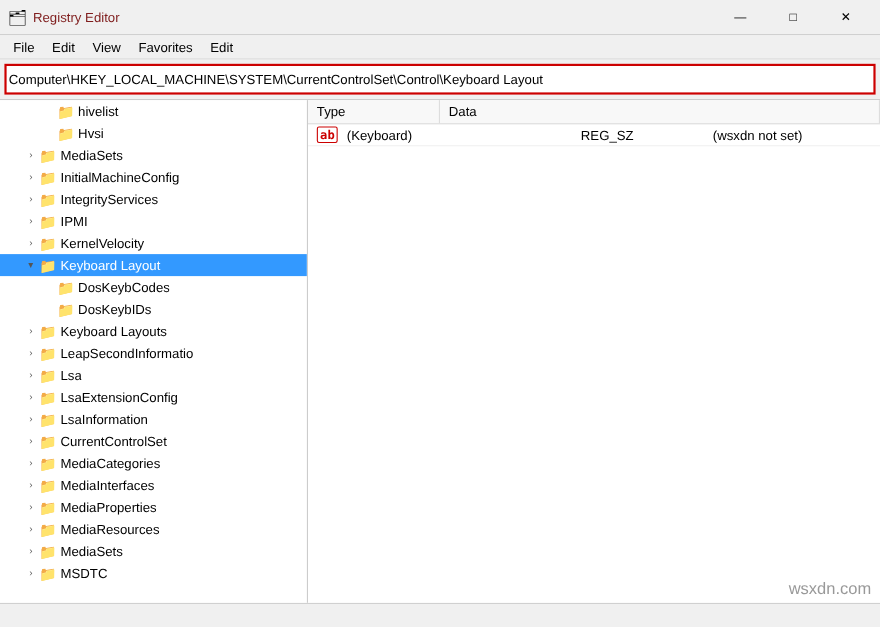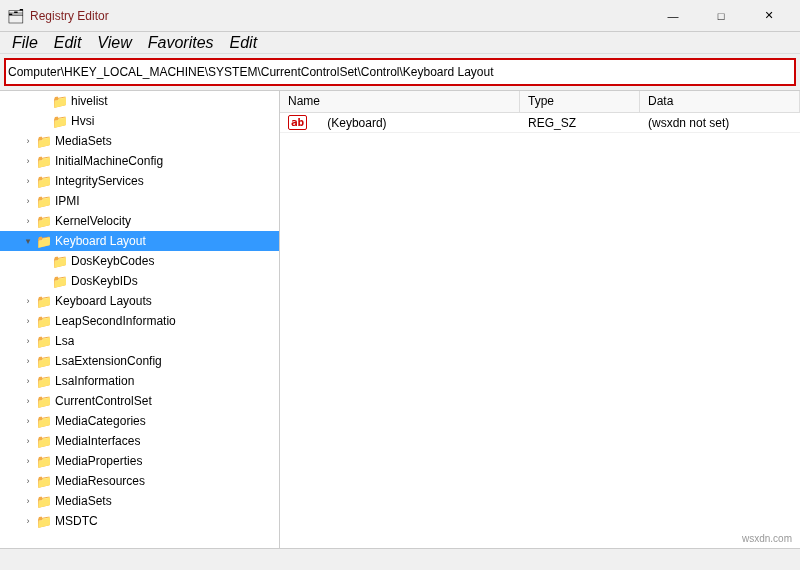--- a/index.html
+++ b/index.html
@@ -56,22 +56,21 @@
       background: #f0f0f0;
       height: 22px;
       display: flex;
       align-items: center;
       padding: 0 4px;
       border-bottom: 1px solid #ddd;
     }
     .menu-item {
       padding: 2px 8px;
       cursor: pointer;
-      font-size: 16px;
-      font-style: italic;
+      font-size: 12px;
     }
 
     
     .address-bar {
       background: #fff;
       height: 28px;
       display: flex;
       align-items: center;
       padding: 0 2px;
       border: 2px solid #cc0000;
@@ -175,21 +174,21 @@
     }
     .detail-cell {
       padding: 2px 8px;
       font-size: 12px;
       color: #000;
     }
     .detail-cell.name-cell {
       width: 240px;
       display: flex;
       align-items: center;
-      gap: 20px;
+      gap: 8px;
     }
     .detail-cell.type-cell { width: 120px; }
     .detail-cell.data-cell { flex: 1; }
 
     .reg-icon {
       font-size: 11px;
       font-weight: bold;
       color: #c00;
       background: #fff;
       border: 1px solid #c00;
@@ -207,21 +206,21 @@
       align-items: center;
       padding: 0 8px;
       font-size: 11px;
       color: #555;
     }
 
     .watermark {
       position: absolute;
       bottom: 26px;
       right: 8px;
-      font-size: 10px;
+      font-size: 15px;
       color: #999;
     }
   </style>
 </head>
 <body>
 
 <div class="title-bar">
   <span class="title-bar-icon">🗂</span>
   <span class="title-bar-text">Registry Editor</span>
   <div class="title-bar-controls">
@@ -354,21 +353,20 @@
       </div>
       <div class="tree-item" style="padding-left: 20px;">
         <span class="tree-expander">›</span>
         <span class="folder-icon" style="font-size: 13px;">📁</span>
         <span class="tree-label">MSDTC</span>
       </div>
     </div>
 
   <div class="detail-panel">
     <div class="detail-header">
-      <div class="detail-col name-col">Name</div>
       <div class="detail-col type-col">Type</div>
       <div class="detail-col data-col">Data</div>
     </div>
 
     <div id="detail-rows">
         <div class="detail-row">
           <div class="detail-cell name-cell">
             <span class="reg-icon">ab</span>
             <span>(Keyboard)</span>
           </div>

